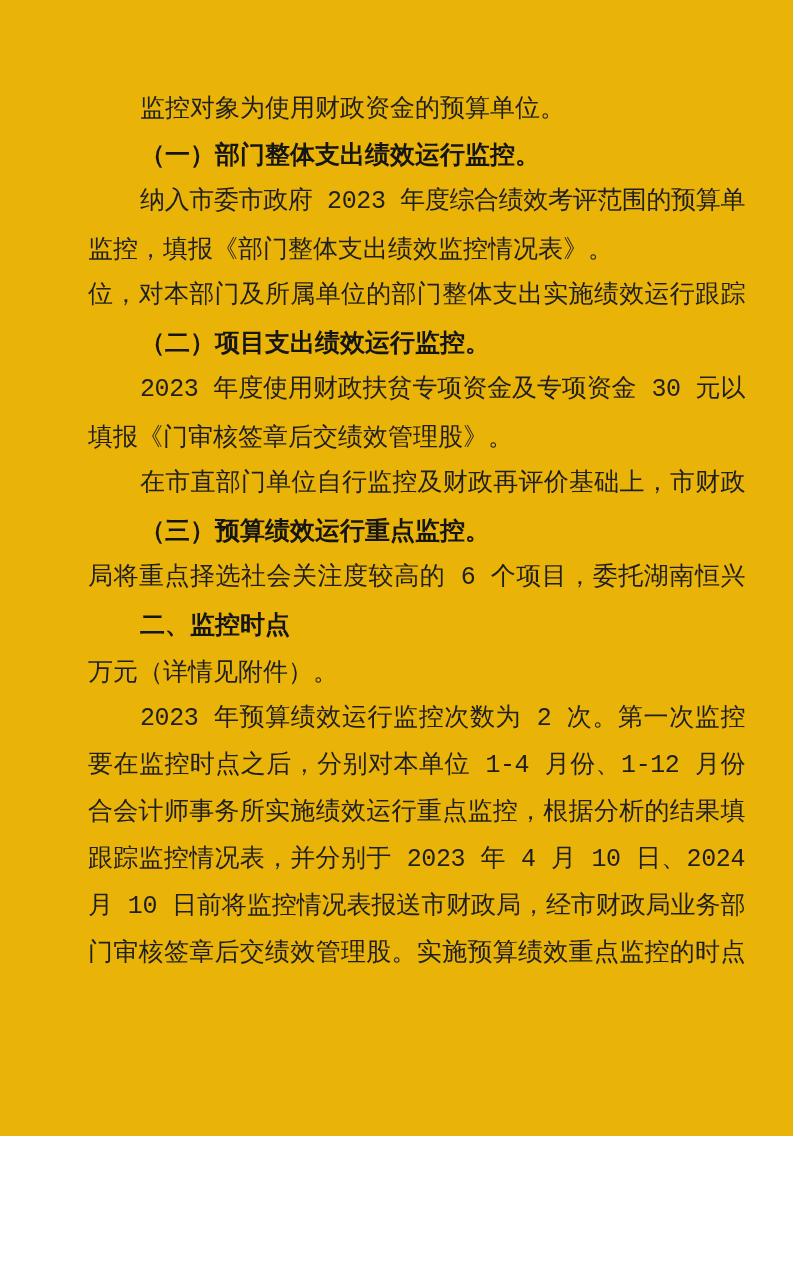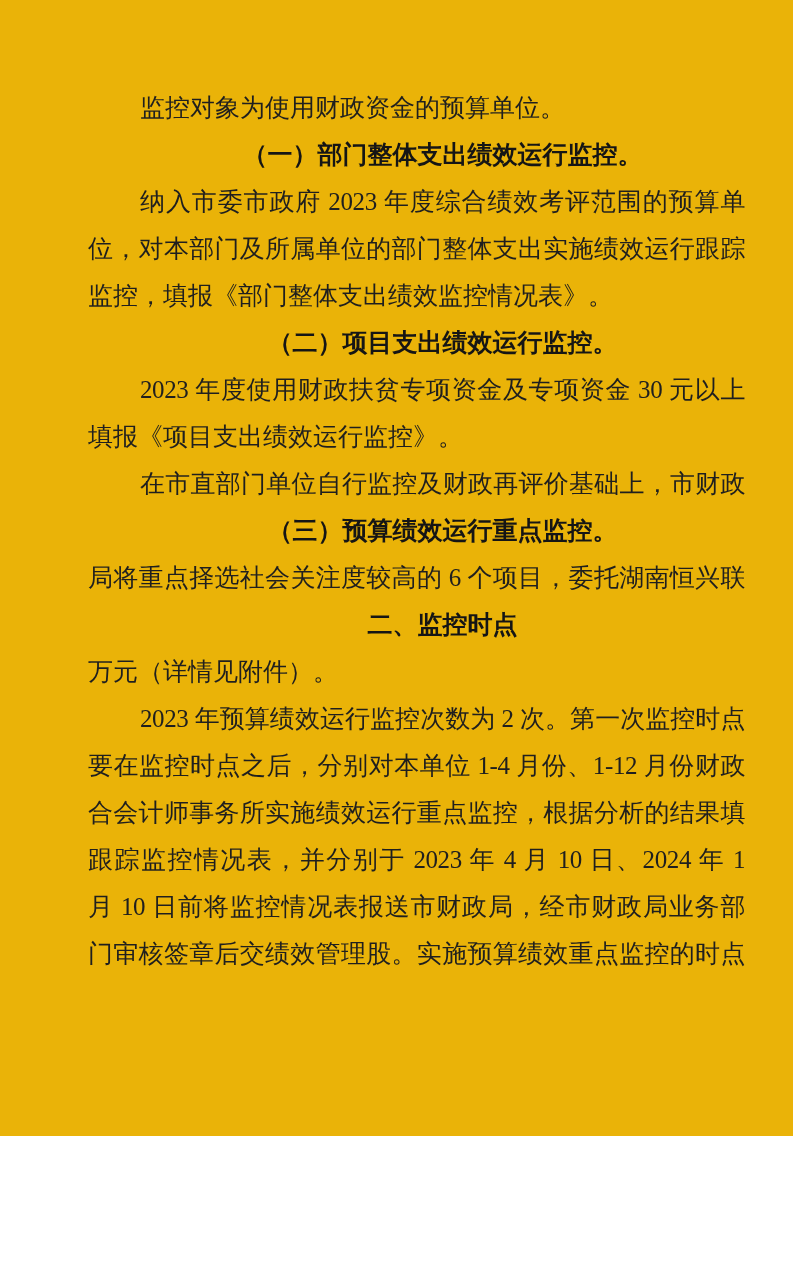--- a/index.html
+++ b/index.html
@@ -25,55 +25,55 @@
   .line {
     height: 47px;
     line-height: 47px;
     font-size: 25px;
     white-space: pre;
     overflow: hidden;
   }
   .line.heading {
     font-weight: bold;
     color: #151515;
-    text-align: center;
   }
   .line.indent {
     padding-left: 52px;
   }
   .line.fill {
     white-space: normal;
     text-align: justify;
     text-align-last: justify;
     letter-spacing: -0.4px;
+    font-family: Liberation Mono, monospace;
   }
   .page-footer {
     position: absolute;
     top: 1168px;
     left: 0;
     width: 100%;
     text-align: center;
     font-size: 20px;
     line-height: 30px;
     color: #222222;
   }
 </style>
 </head>
 <body>
 
 <div class="sheet">
   <div class="doc-body">
       <div class="line body indent">监控对象为使用财政资金的预算单位。</div>
       <div class="line heading indent">（一）部门整体支出绩效运行监控。</div>
       <div class="line body indent fill">纳入市委市政府 2023 年度综合绩效考评范围的预算单</div>
+      <div class="line body">监控，填报《部门整体支出绩效监控情况表》。</div>
       <div class="line body fill">位，对本部门及所属单位的部门整体支出实施绩效运行跟踪</div>
-      <div class="line body">监控，填报《部门整体支出绩效监控情况表》。</div>
       <div class="line heading indent">（二）项目支出绩效运行监控。</div>
       <div class="line body indent fill">2023 年度使用财政扶贫专项资金及专项资金 30 元以上</div>
-      <div class="line body">填报《项目支出绩效运行监控》。</div>
+      <div class="line body">填报《门审核签章后交绩效管理股》。</div>
       <div class="line body indent fill">在市直部门单位自行监控及财政再评价基础上，市财政</div>
       <div class="line heading indent">（三）预算绩效运行重点监控。</div>
       <div class="line body fill">局将重点择选社会关注度较高的 6 个项目，委托湖南恒兴联</div>
       <div class="line heading indent">二、监控时点</div>
       <div class="line body">万元（详情见附件）。</div>
       <div class="line body indent fill">2023 年预算绩效运行监控次数为 2 次。第一次监控时点</div>
       <div class="line body fill">要在监控时点之后，分别对本单位 1-4 月份、1-12 月份财政</div>
       <div class="line body fill">合会计师事务所实施绩效运行重点监控，根据分析的结果填报</div>
       <div class="line body fill">跟踪监控情况表，并分别于 2023 年 4 月 10 日、2024 年 1</div>
       <div class="line body fill">月 10 日前将监控情况表报送市财政局，经市财政局业务部</div>

